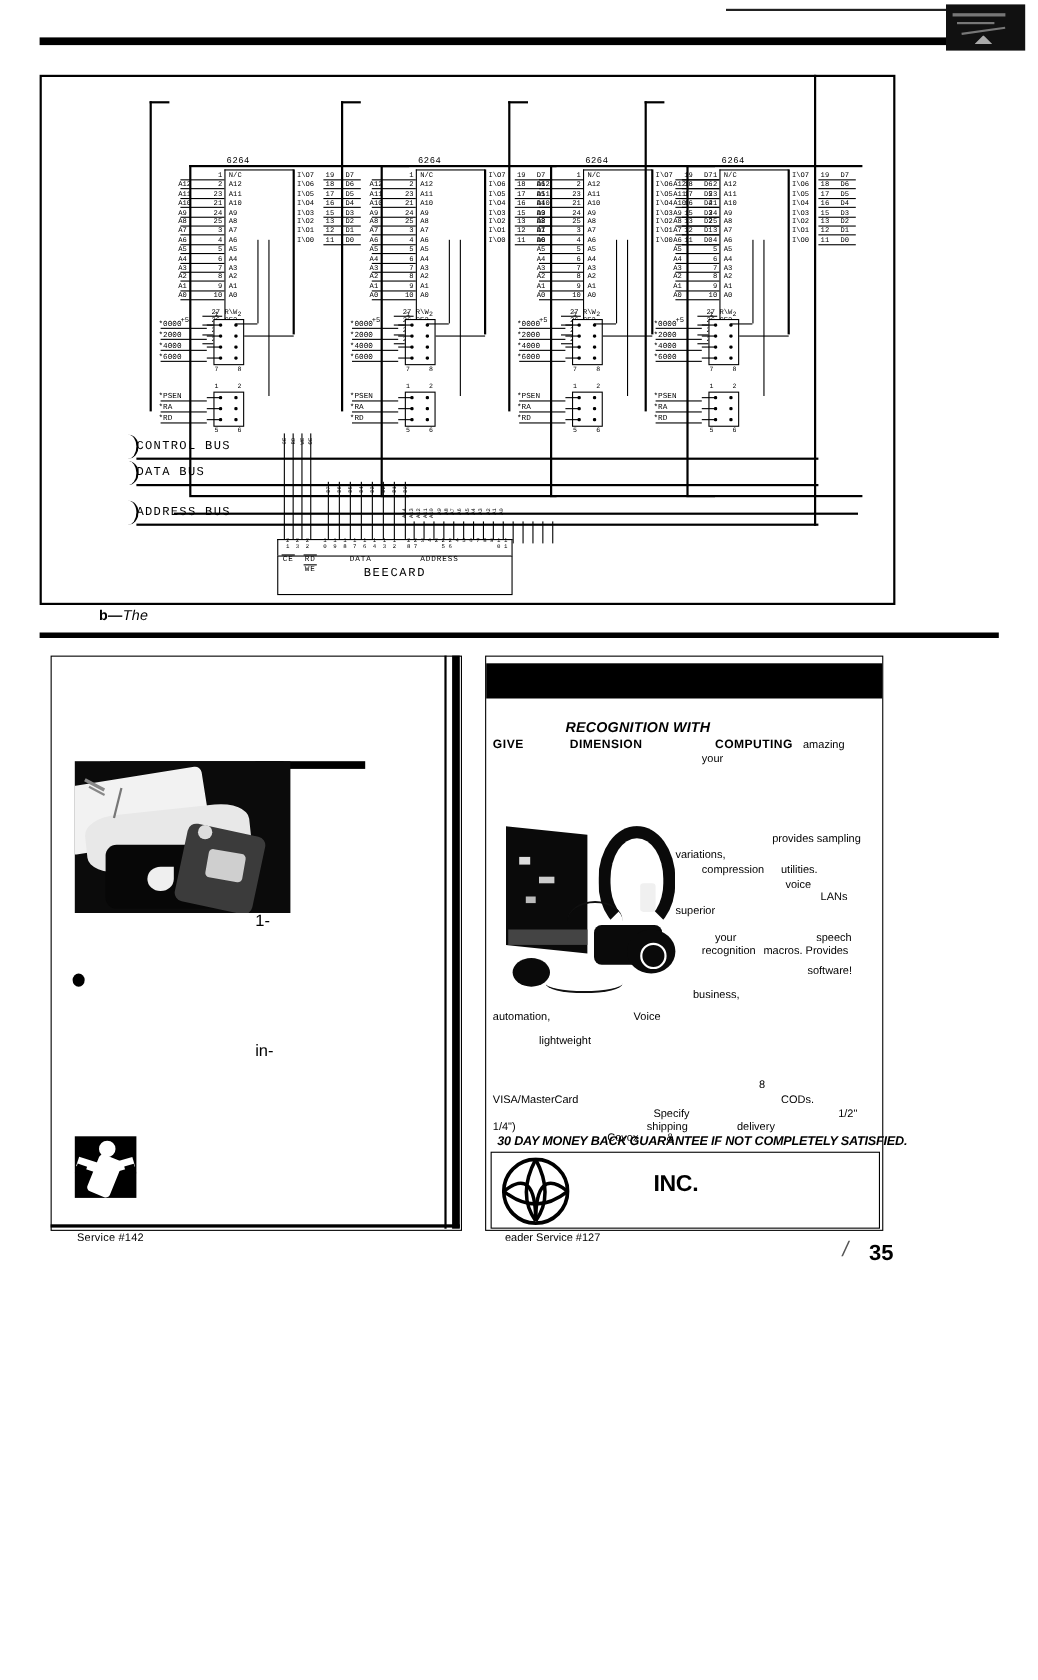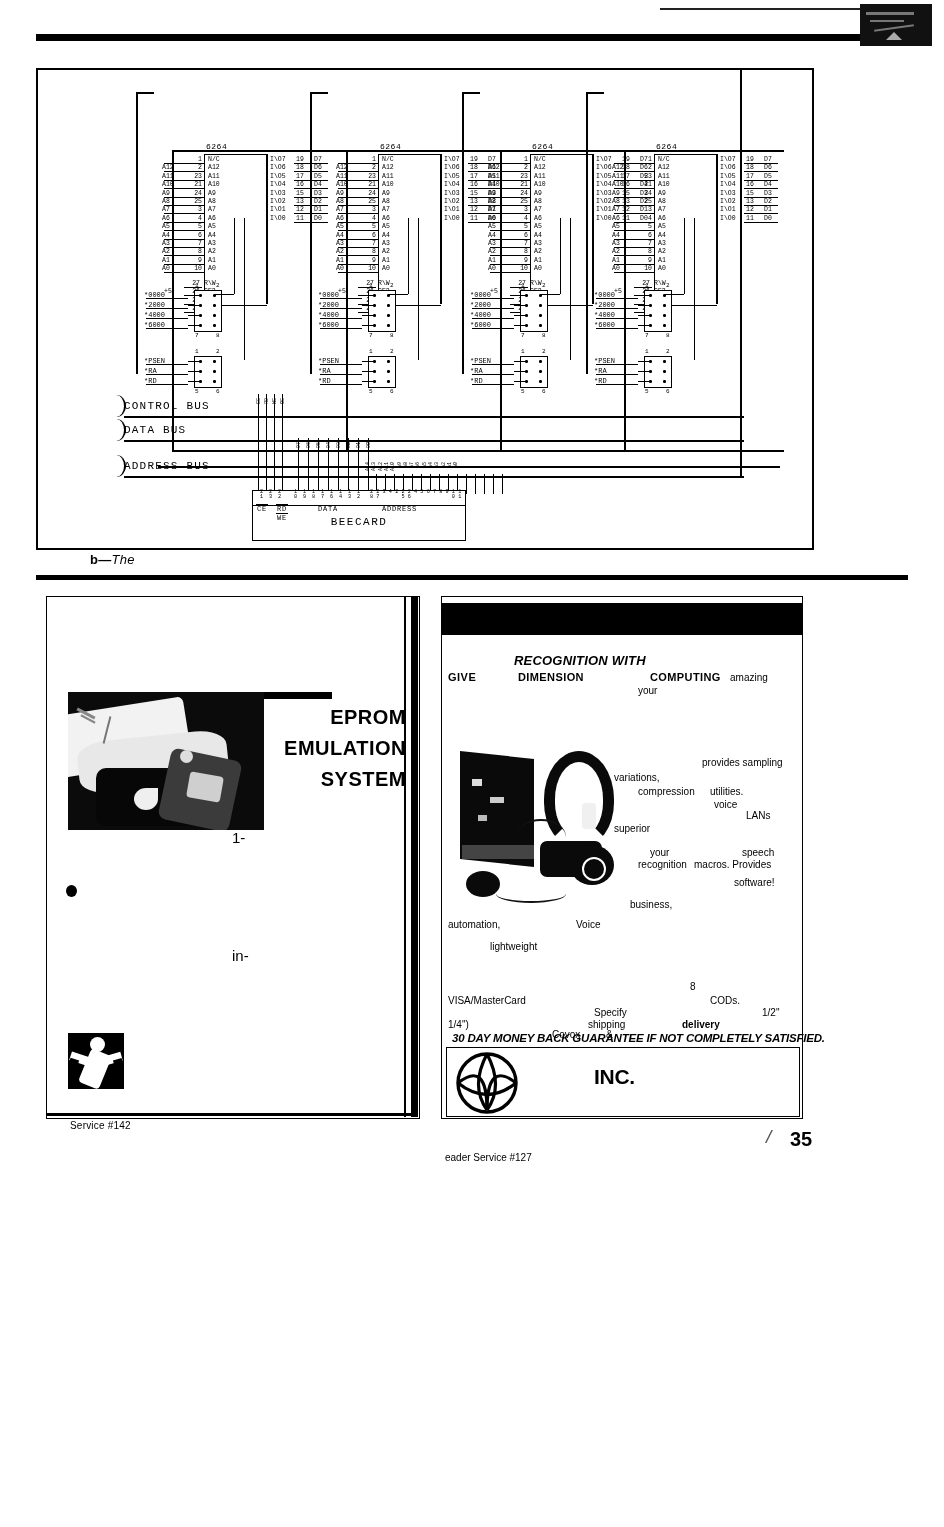--- a/index.html
+++ b/index.html
@@ -113,21 +113,21 @@
   #talk-bar{position:absolute;left:0;top:6px;width:360px;height:32px;background:#000;}
   #talk-text{position:absolute;left:6px;top:9px;font-size:26px;font-weight:bold;color:#fff;
              letter-spacing:-.5px;white-space:nowrap;}
   .rw{position:absolute;white-space:nowrap;}
   #covox-photo{position:absolute;left:14px;top:148px;width:185px;height:168px;}
   #covox-logo{position:absolute;left:14px;top:455px;width:62px;height:62px;}
   #inc-text{position:absolute;left:152px;top:468px;font-size:21px;font-weight:bold;letter-spacing:-.3px;}
   #guarantee{position:absolute;left:10px;top:435px;width:344px;font-size:11.5px;
              font-weight:bold;font-style:italic;letter-spacing:-.2px;white-space:nowrap;}
   #ad-right-box{position:absolute;left:4px;top:450px;width:352px;height:68px;border:1px solid #000;}
-  #svc-right{position:absolute;left:445px;top:1120px;font-size:10px;margin-top:32px;}
+  #svc-right{position:absolute;left:459px;top:1120px;font-size:10px;}
   #pagenum{position:absolute;left:790px;top:1128px;font-size:20px;font-weight:bold;}
   #pagemark{position:absolute;left:766px;top:1126px;font-size:19px;font-style:italic;color:#555;}
 </style>
 </head>
 <body>
 
 <div class="abs" id="top-thin"></div>
 <div class="abs" id="top-rule"></div>
 <div class="abs" id="scan-artifact">
   <div class="sa-l" style="left:6px;top:8px;width:48px;height:3px;"></div>
@@ -1179,25 +1179,20 @@
     <div class="ph" style="left:120px;top:82px;width:34px;height:26px;background:#cfcfcf;
          border-radius:4px;transform:rotate(10deg);"></div>
     <div class="ph" style="left:112px;top:58px;width:13px;height:13px;background:#ddd;border-radius:50%;"></div>
     <div class="ph" style="left:66px;top:96px;width:24px;height:22px;background:#efefef;
          border-radius:50% 0 50% 50%;"></div>
     <div class="ph" style="left:8px;top:20px;width:20px;height:3px;background:#888;transform:rotate(28deg);"></div>
     <div class="ph" style="left:12px;top:26px;width:16px;height:2px;background:#888;transform:rotate(28deg);"></div>
     <div class="ph" style="left:38px;top:24px;width:2px;height:28px;background:#777;transform:rotate(14deg);"></div>
   </div>
 
-  <div id="eprom-lines">
-    <div>EPROM</div>
-    <div>EMULATION</div>
-    <div>SYSTEM</div>
-  </div>
 
   <div id="frag-1">1-</div>
   <div id="frag-bullet"></div>
   <div id="frag-in">in-</div>
 </div>
 
 <div class="abs" id="runner-logo">
   <div class="ph" style="left:22px;top:4px;width:15px;height:15px;background:#fff;border-radius:50%;"></div>
   <div class="ph" style="left:16px;top:18px;width:22px;height:36px;background:#fff;
        transform:rotate(22deg);border-radius:4px;"></div>
@@ -1274,21 +1269,21 @@
       <div class="rw" style="left:6px;top:322px;font-size:10px;font-weight:normal;">automation,</div>
       <div class="rw" style="left:134px;top:322px;font-size:10px;font-weight:normal;">Voice</div>
       <div class="rw" style="left:48px;top:344px;font-size:10px;font-weight:normal;">lightweight</div>
       <div class="rw" style="left:248px;top:384px;font-size:10px;font-weight:normal;">8</div>
       <div class="rw" style="left:6px;top:398px;font-size:10px;font-weight:normal;">VISA/MasterCard</div>
       <div class="rw" style="left:268px;top:398px;font-size:10px;font-weight:normal;">CODs.</div>
       <div class="rw" style="left:152px;top:410px;font-size:10px;font-weight:normal;">Specify</div>
       <div class="rw" style="left:320px;top:410px;font-size:10px;font-weight:normal;">1/2"</div>
       <div class="rw" style="left:6px;top:422px;font-size:10px;font-weight:normal;">1/4")</div>
       <div class="rw" style="left:146px;top:422px;font-size:10px;font-weight:normal;">shipping</div>
-      <div class="rw" style="left:240px;top:422px;font-size:10px;font-weight:bold;">delivery</div>
+      <div class="rw" style="left:228px;top:422px;font-size:10px;font-weight:normal;">delivery</div>
       <div class="rw" style="left:110px;top:432px;font-size:10px;font-weight:normal;">Covox</div>
       <div class="rw" style="left:164px;top:432px;font-size:10px;font-weight:normal;">&amp;</div>
     </div>
 </div>
 <div class="abs" id="svc-right">eader Service #127</div>
 
 <div class="abs" id="pagemark">/</div>
 <div class="abs" id="pagenum">35</div>
 
 </body></html>

